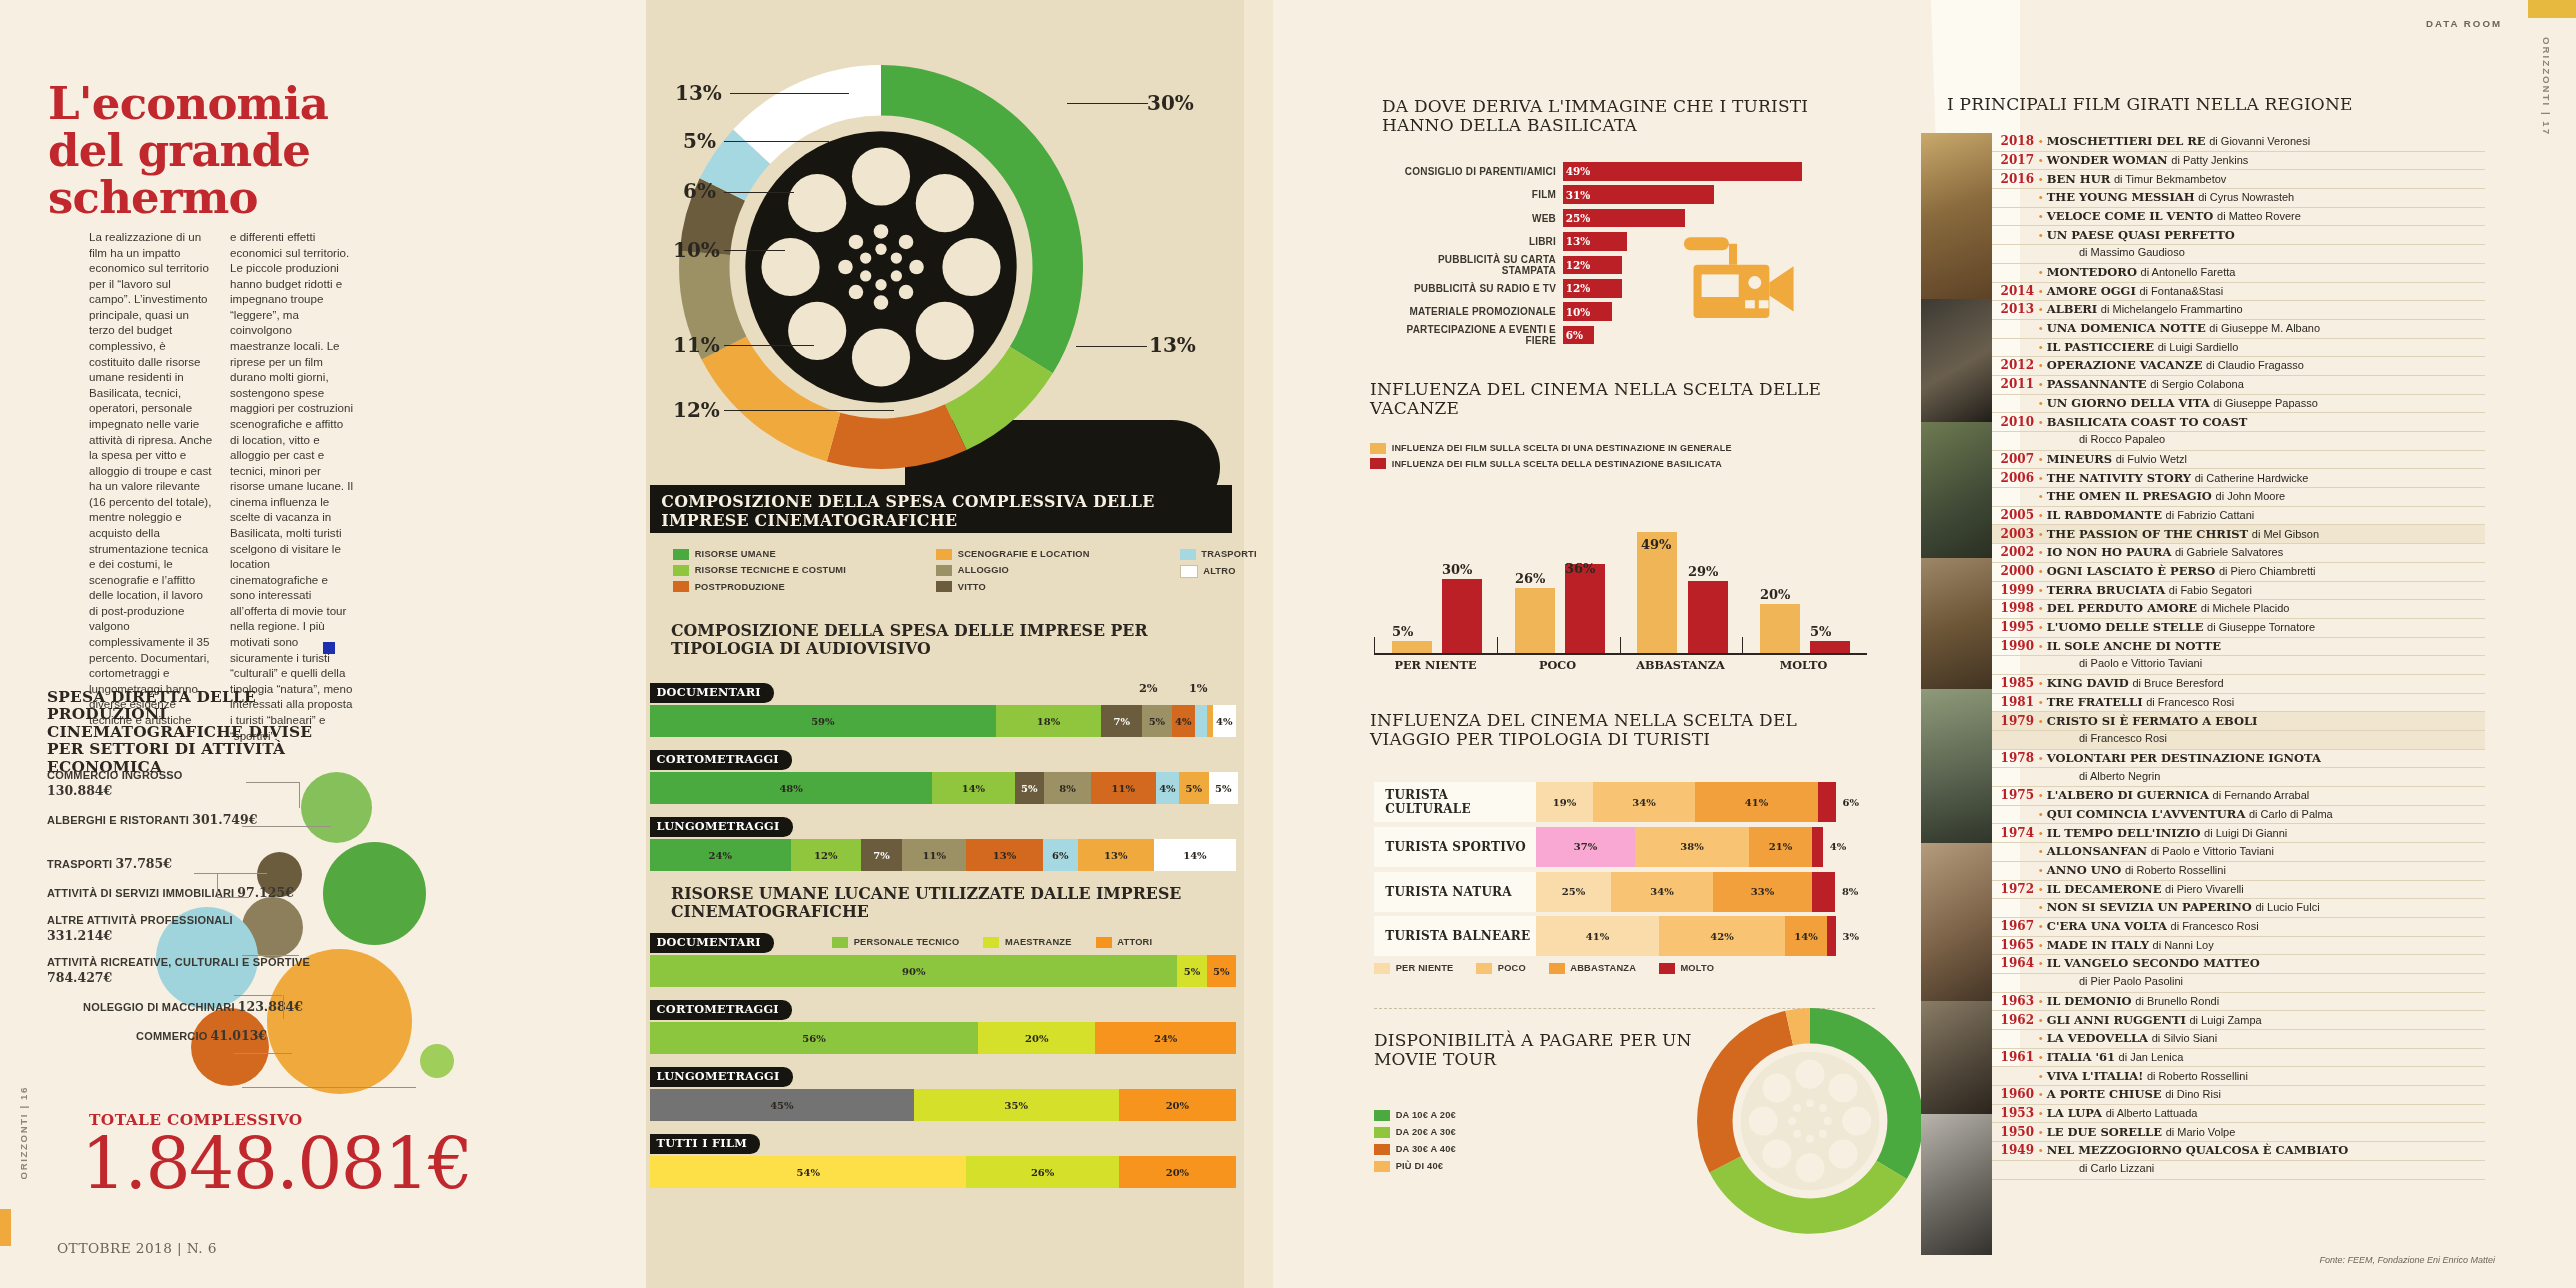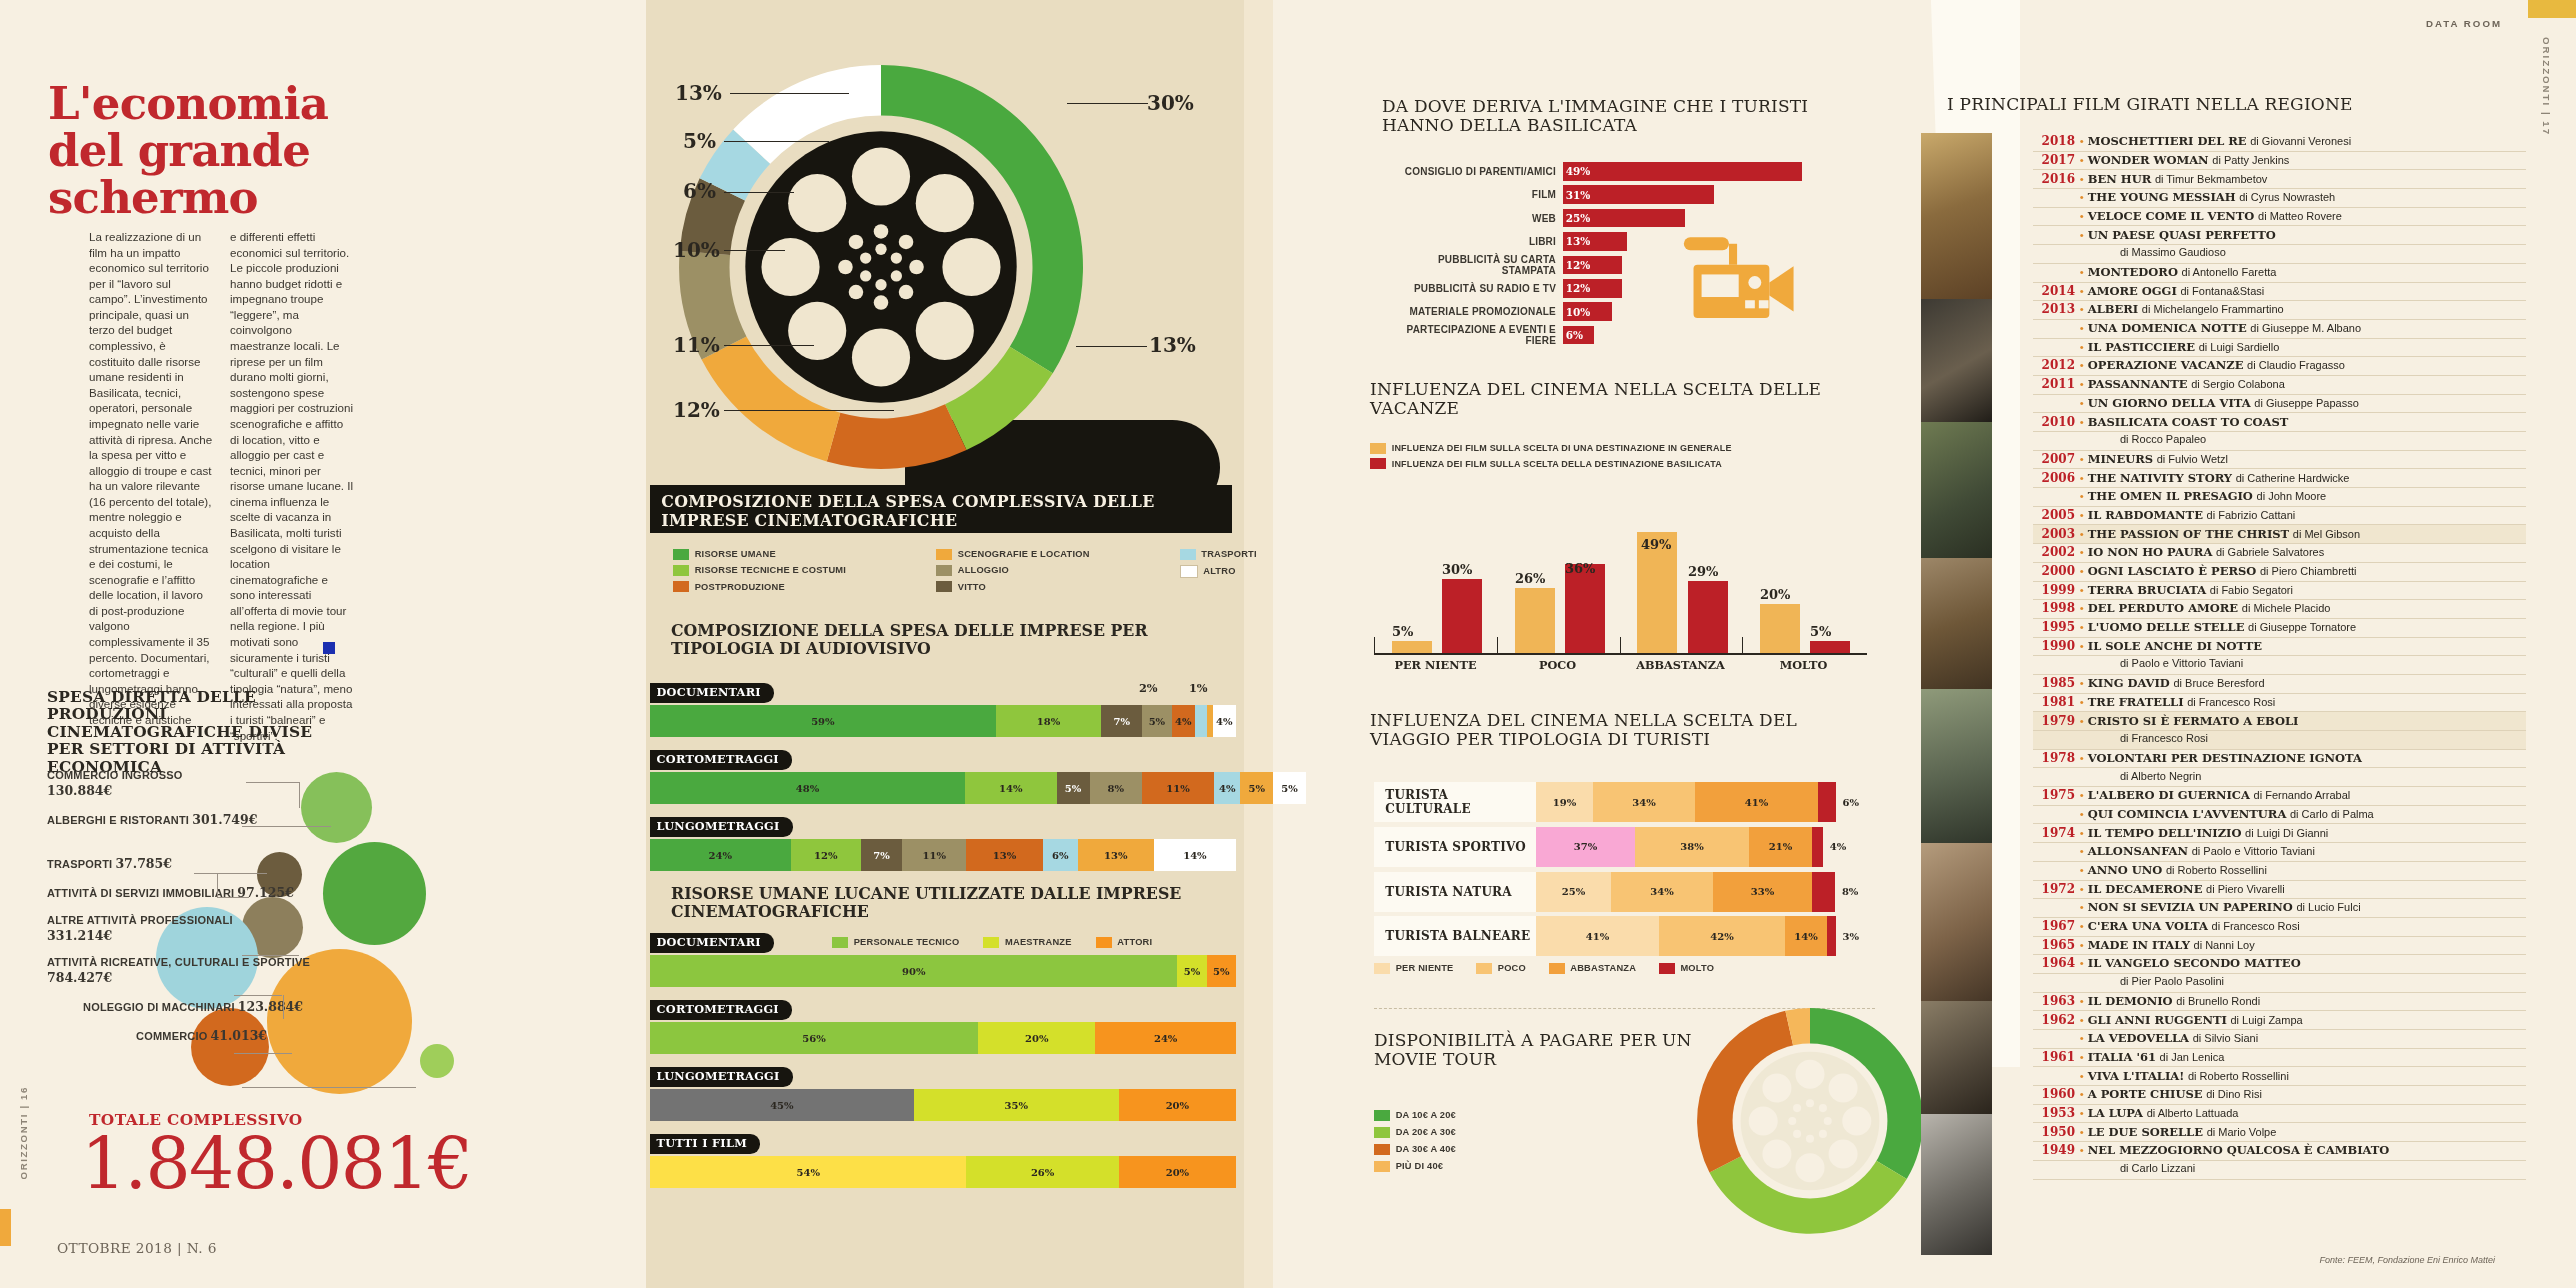--- a/index.html
+++ b/index.html
@@ -88,21 +88,21 @@
 
   .trow{display:flex;align-items:stretch;height:40px;margin-bottom:4.8px;}
   .tlbl{width:162px;background:#fdfaf2;display:flex;align-items:center;padding-left:11.3px;
         font-family:"DejaVu Serif",serif;font-weight:bold;font-size:12px;color:#2b2720;letter-spacing:0.2px;box-sizing:border-box;}
   .tseg{display:flex;align-items:center;justify-content:center;font-family:"DejaVu Serif",serif;
         font-weight:bold;font-size:10px;color:#2b2720;}
   .tafter{display:flex;align-items:center;padding-left:6.5px;font-family:"DejaVu Serif",serif;
           font-weight:bold;font-size:10px;color:#2b2720;}
 
   
-  .films{position:absolute;left:1992px;top:133px;width:493px;padding-left:41px;}
+  .films{position:absolute;left:1992px;top:133px;width:493px;}
   .frow{display:flex;align-items:baseline;border-bottom:0.8px solid #ded2b8;padding:1.2px 0 2px 0;min-height:14.5px;}
   .fyear{width:42px;text-align:right;padding-right:4.8px;color:#bc2027;font-family:"DejaVu Serif",serif;
          font-weight:bold;font-size:12px;}
   .fdot{color:#e08a2a;font-size:11.3px;padding-right:4px;}
   .ftxt{font-size:11.5px;color:#2b2720;font-family:"DejaVu Serif",serif;}
   .ftxt b{font-weight:bold;}
   .ftxt .di{font-family:"Liberation Sans",sans-serif;font-weight:normal;font-size:11px;}
   .frow.hl{background:#f0e6cf;}
   .fsub{padding-left:87px;font-family:"Liberation Sans",sans-serif;font-size:11px;color:#2b2720;}
 
@@ -317,21 +317,21 @@
   <div class="sseg" style="width:5%;background:#9c9065">5%</div>
   <div class="sseg" style="width:4%;background:#d2691e">4%</div>
   <div class="sseg" style="width:2%;background:#a6d8e2;font-size:0"></div>
   <div class="sseg" style="width:1%;background:#f0a93c;font-size:0"></div>
   <div class="sseg" style="width:4%;background:#ffffff">4%</div>
 </div>
 <div class="pct" style="left:1139px;top:681px;font-size:11.3px;">2%</div>
 <div class="pct" style="left:1189px;top:681px;font-size:11.3px;">1%</div>
 
 <div style="position:absolute;left:650px;top:750px;"><span class="tag">CORTOMETRAGGI</span></div>
-<div class="sbar" style="position:absolute;left:650px;top:772px;width:656px;">
+<div class="sbar" style="position:absolute;left:650px;top:772px;width:588px;">
   <div class="sseg" style="width:48%;background:#4aa93f">48%</div>
   <div class="sseg" style="width:14%;background:#8fc63d">14%</div>
   <div class="sseg" style="width:5%;background:#6b5c3e;color:#fff">5%</div>
   <div class="sseg" style="width:8%;background:#9c9065">8%</div>
   <div class="sseg" style="width:11%;background:#d2691e">11%</div>
   <div class="sseg" style="width:4%;background:#a6d8e2">4%</div>
   <div class="sseg" style="width:5%;background:#f0a93c">5%</div>
   <div class="sseg" style="width:5%;background:#ffffff">5%</div>
 </div>
 

